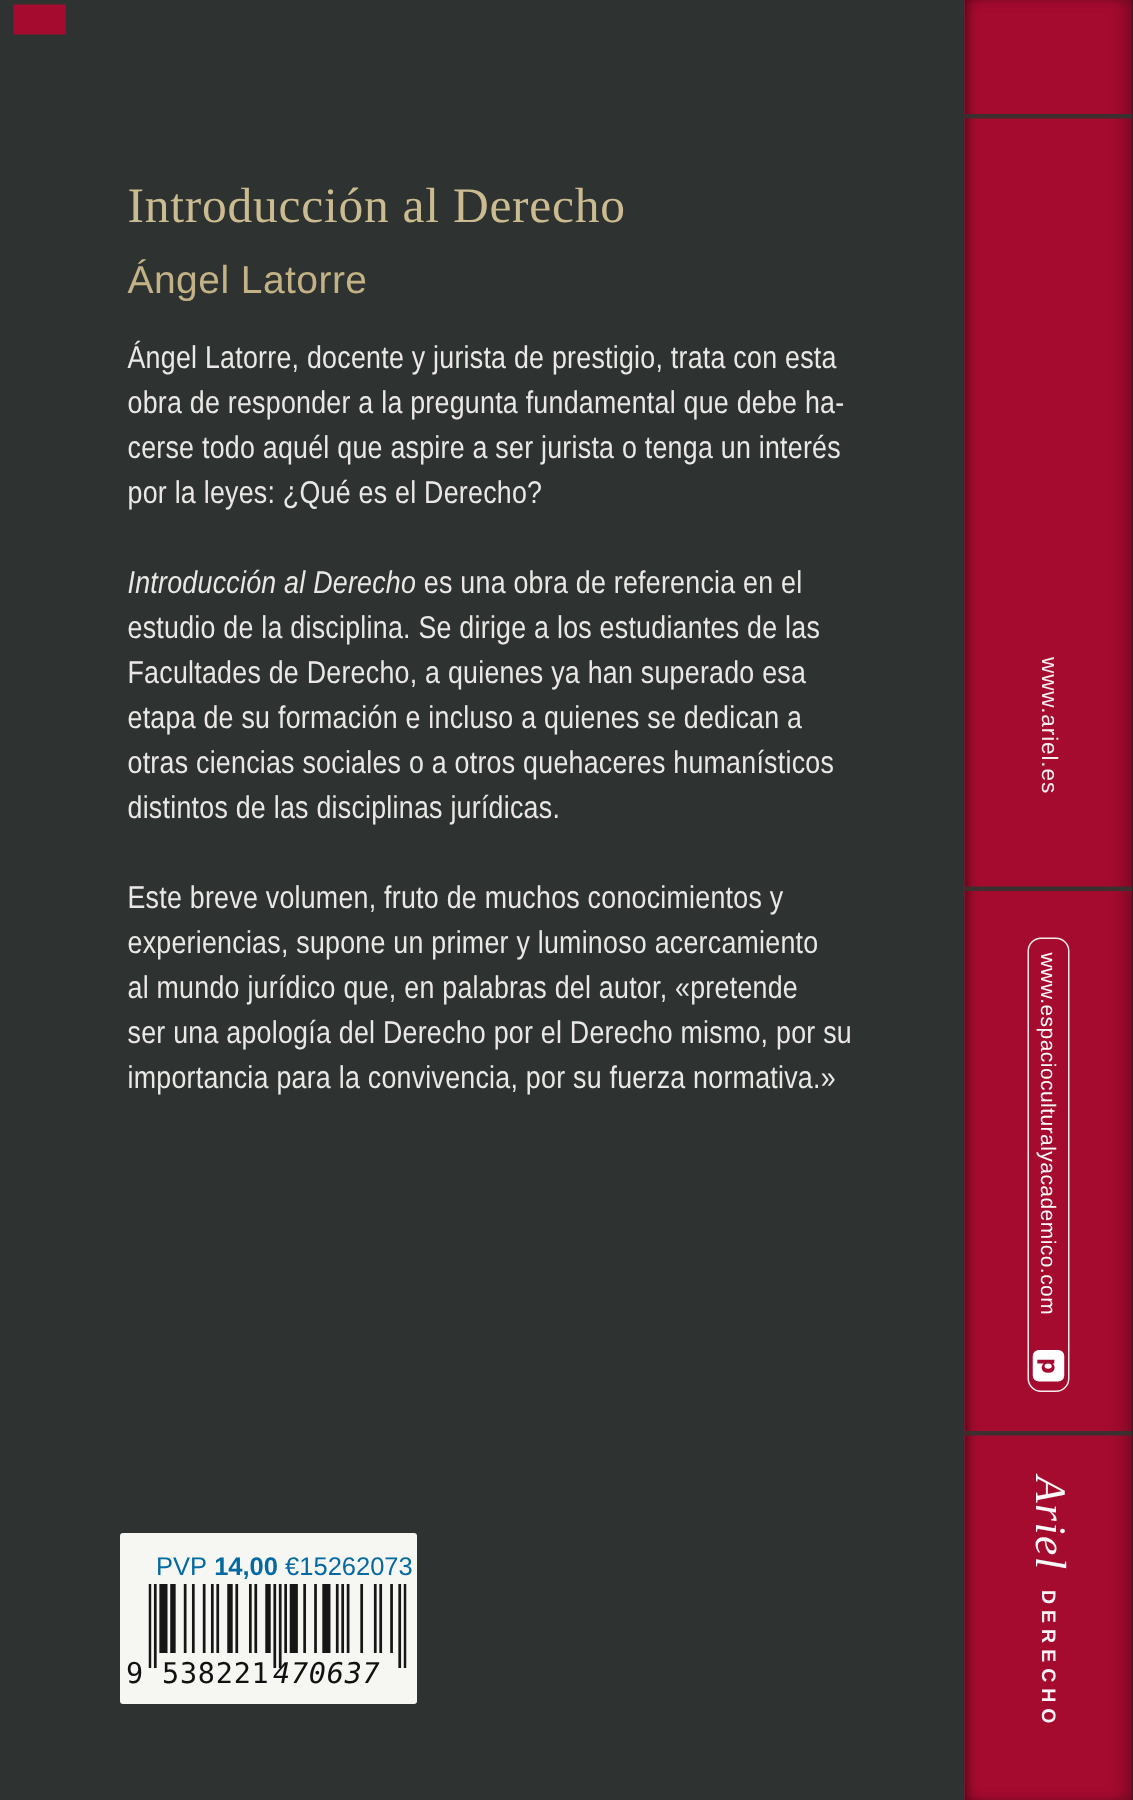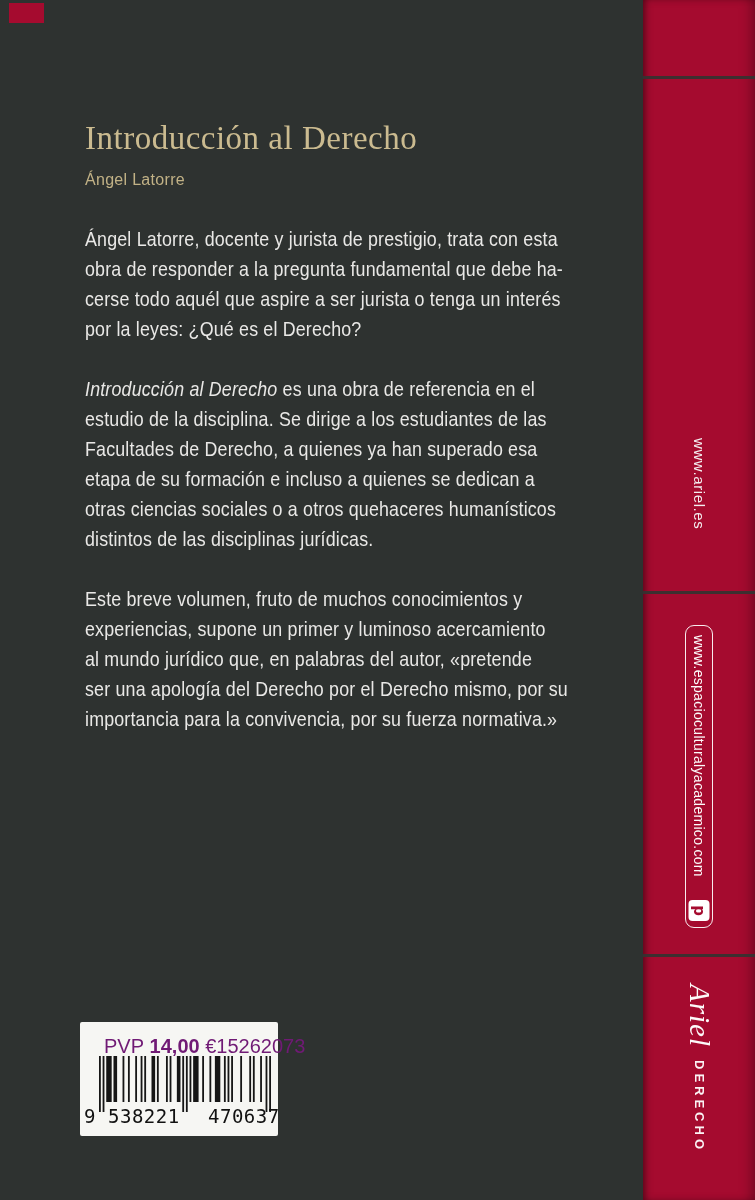--- a/index.html
+++ b/index.html
@@ -17,21 +17,21 @@
   .corner-mark{position:absolute; left:9px; top:3px; width:35px; height:20px; background:var(--band);}
 
   
   .title{
     position:absolute; left:85px; top:118px;
     font-family:"Liberation Serif", serif; font-weight:normal;
     font-size:33px; line-height:40px; letter-spacing:.5px; color:var(--title); margin:0;
   }
   .author{
     position:absolute; left:85px; top:171px;
-    font-size:16px; letter-spacing:.3px; color:var(--title-dim);
+    font-size:26px; letter-spacing:.3px; color:var(--title-dim);
   }
   #paragraphs{
     position:absolute; left:85px; top:224px;
     transform:scaleX(.85); transform-origin:left top;
     font-size:21px; line-height:30px; letter-spacing:.2px; color:var(--body);
   }
   .para{margin:0 0 30px 0;}
   .line{white-space:nowrap;}
   .iseg{font-style:italic;}
 
@@ -74,32 +74,32 @@
   }
   .collection{top:1060px; font-size:13px; font-weight:bold; letter-spacing:4px; color:#fbf3f5;}
 
   
   .label{
     position:absolute; left:80px; top:1022px; width:198px; height:114px;
     background:var(--label-bg); border-radius:2px; color:var(--ink);
   }
   .price-row{
     position:absolute; top:13px; left:24px; right:10px;
-    display:flex; justify-content:space-between; font-size:20px; color:#701a75;
+    display:flex; justify-content:space-between; font-size:17px; color:#0369a1;
   }
   .price-row b{font-weight:bold;}
   #barcode{position:absolute; left:19px; top:34px;}
   .digits{
     position:absolute; top:83px; left:0; right:0; height:26px;
     font-family:"DejaVu Sans Mono", monospace; font-size:19px; color:#111;
   }
   .digits span{position:absolute; top:0; letter-spacing:.5px;}
   .d-first{left:4px;}
   .d-g1{left:28px;}
-  .d-g2{left:128px;}
+  .d-g2{left:102px;font-style:italic;}
 </style>
 </head>
 <body>
 
 <div class="cover">
 
   <div class="corner-mark"></div>
 
   <h1 class="title">Introducción al Derecho</h1>
   <div class="author">Ángel Latorre</div>

